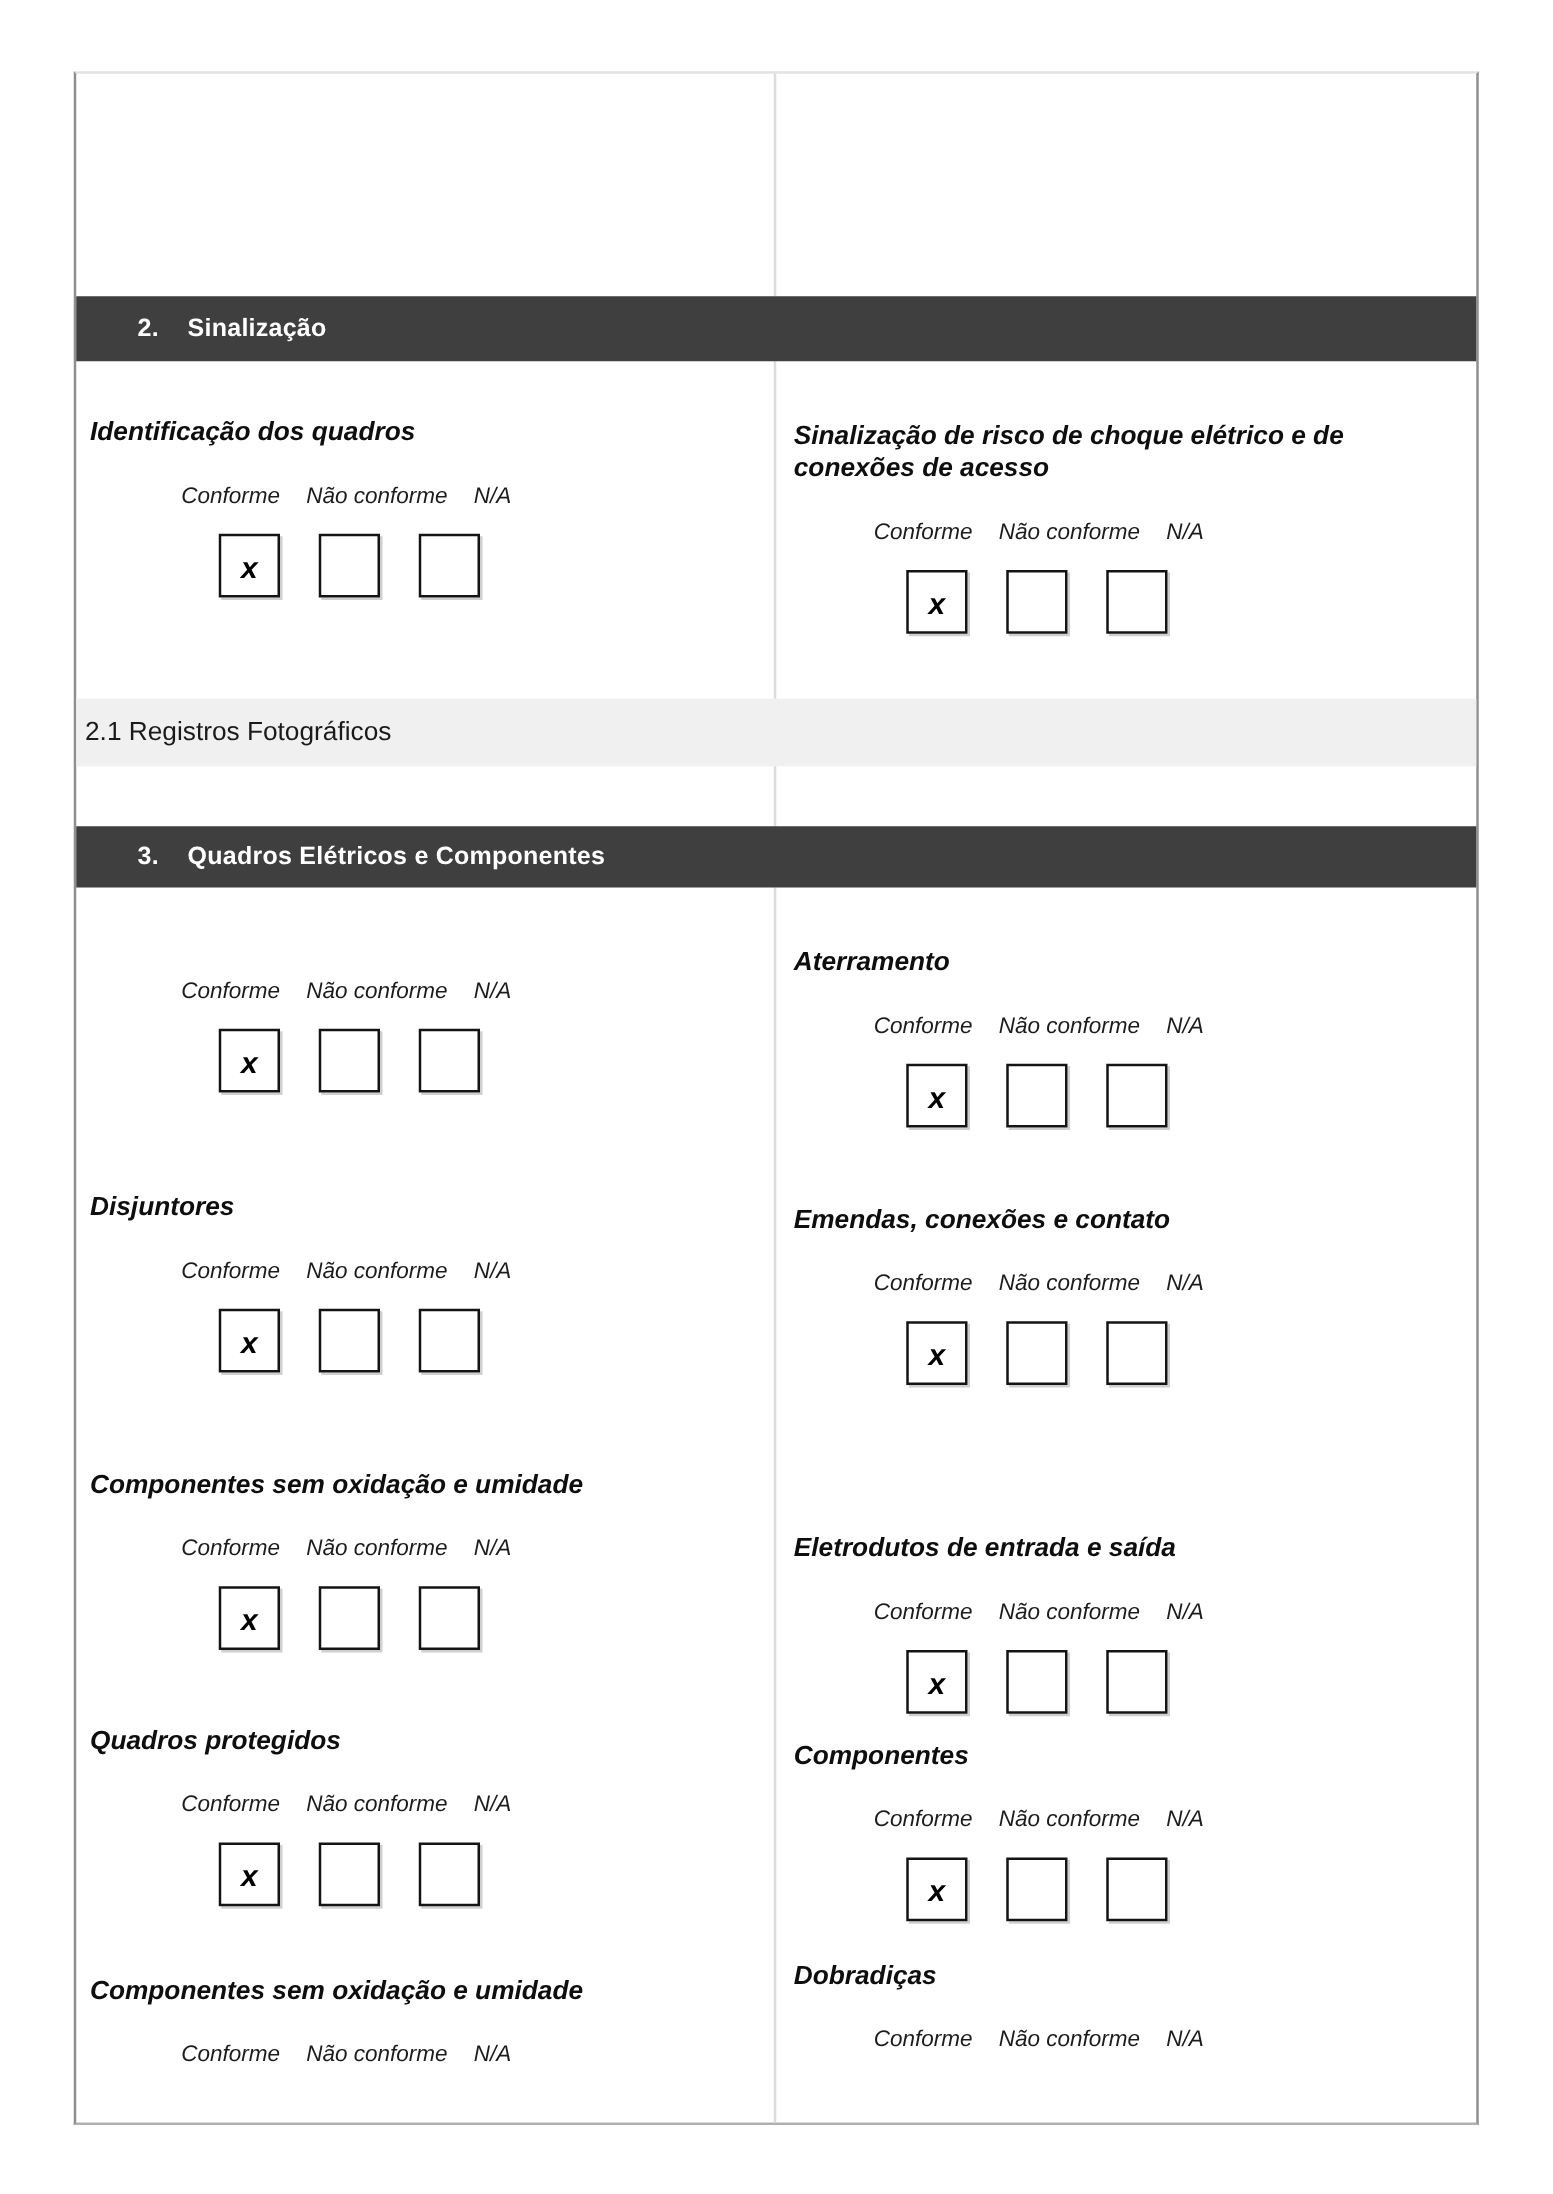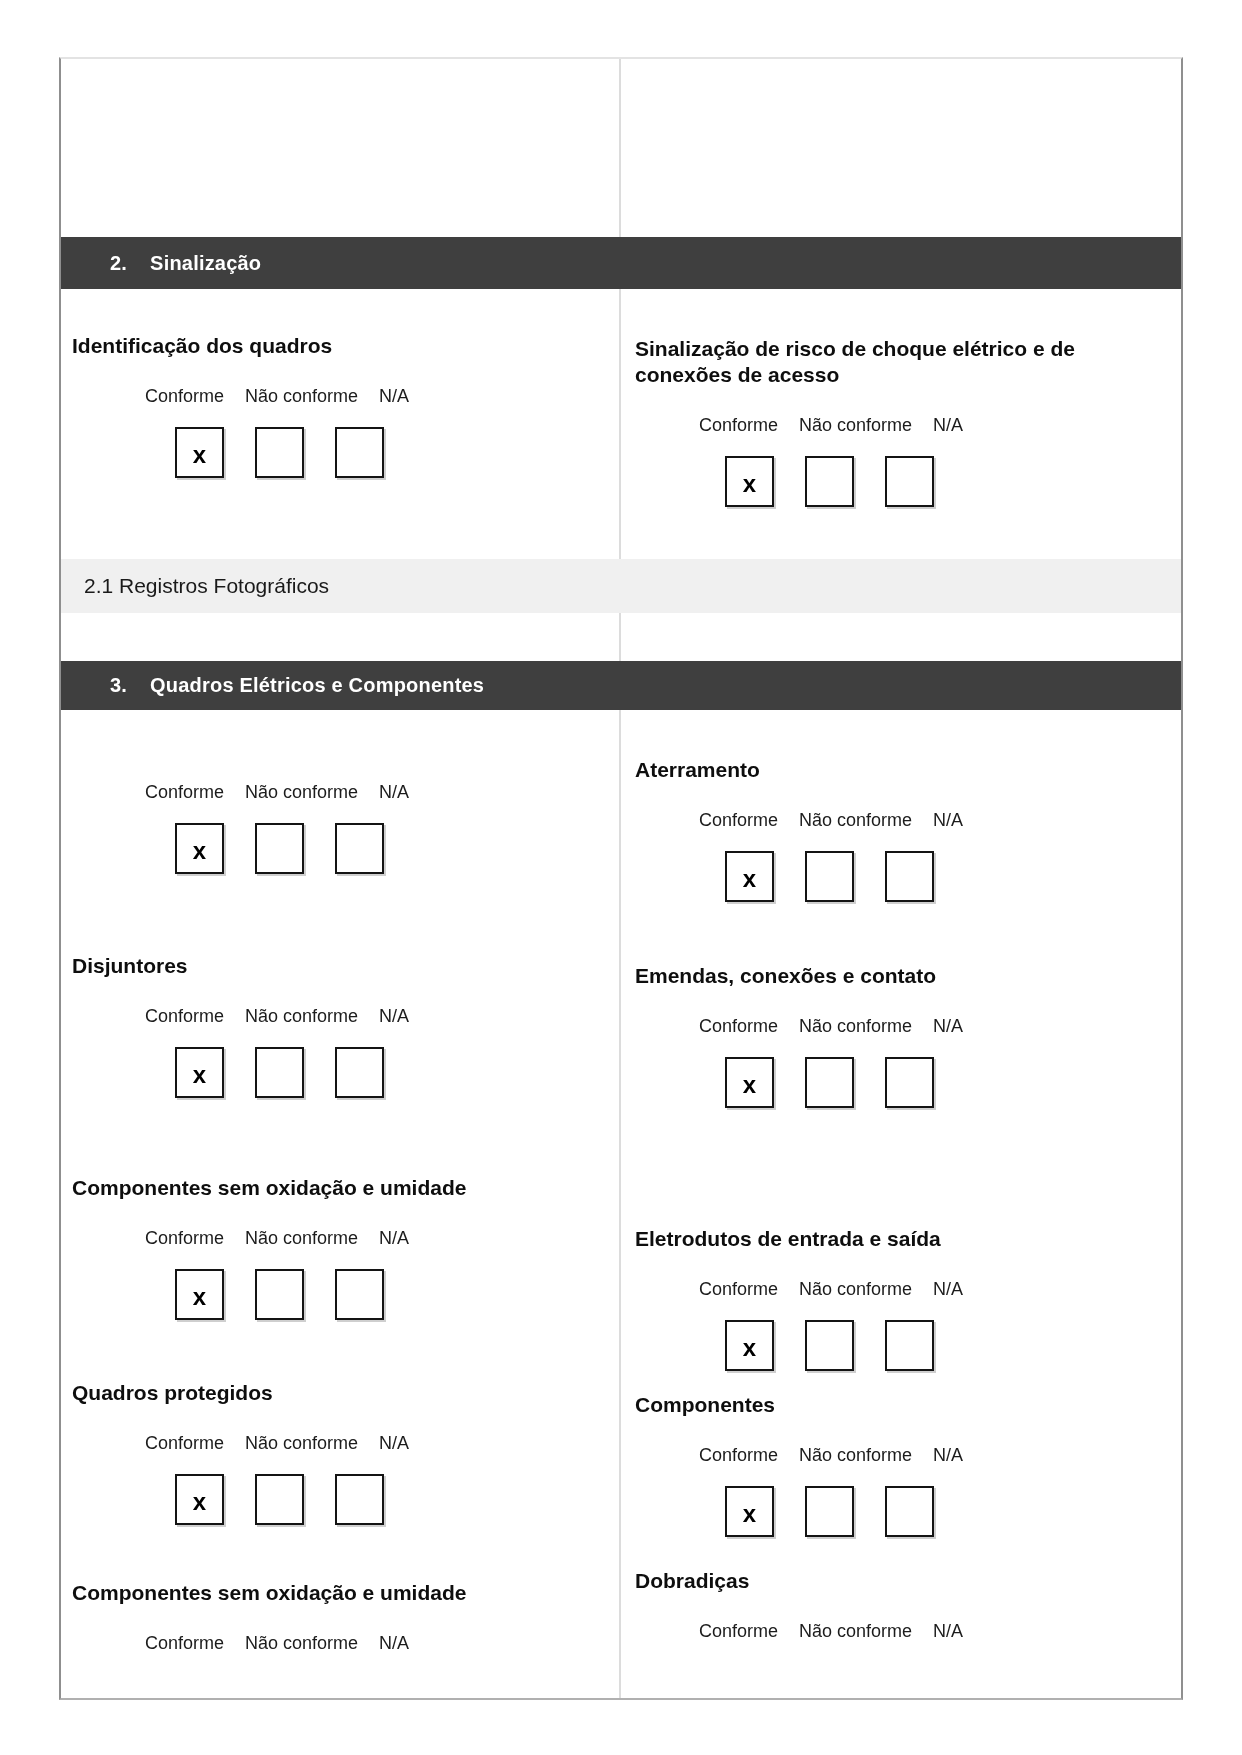--- a/index.html
+++ b/index.html
@@ -24,25 +24,25 @@
     background:#3f3f3f; color:#ffffff;
     display:flex; align-items:center; gap:23px; padding-left:49px;
     font-size:20px; font-weight:bold; letter-spacing:0.2px;
   }
   .bar2 { top:178px; height:52px; }
   .bar3 { top:602px; height:49px; }
 
   .subrow {
     position:absolute; left:0; top:500px; width:100%; height:54px;
     box-sizing:border-box; background:#f0f0f0;
-    display:flex; align-items:center; padding-left:23px;
+    display:flex; align-items:center; padding-left:7px;
     font-size:21px; color:#1a1a1a;
   }
 
-  .item { position:absolute; width:558px; }
+  .item { position:absolute; width:558px;font-style:italic; }
   .item.left  { left:0; }
   .item.right { left:560px; }
   .item-title {
     font-size:21px; font-weight:bold; line-height:26px; color:#0e0e0e;
     padding-left:11px;
   }
   .item.right .item-title { padding-left:14px; }
   .item-title.w-limit { width:535px; box-sizing:border-box; }
 
   .opts {

